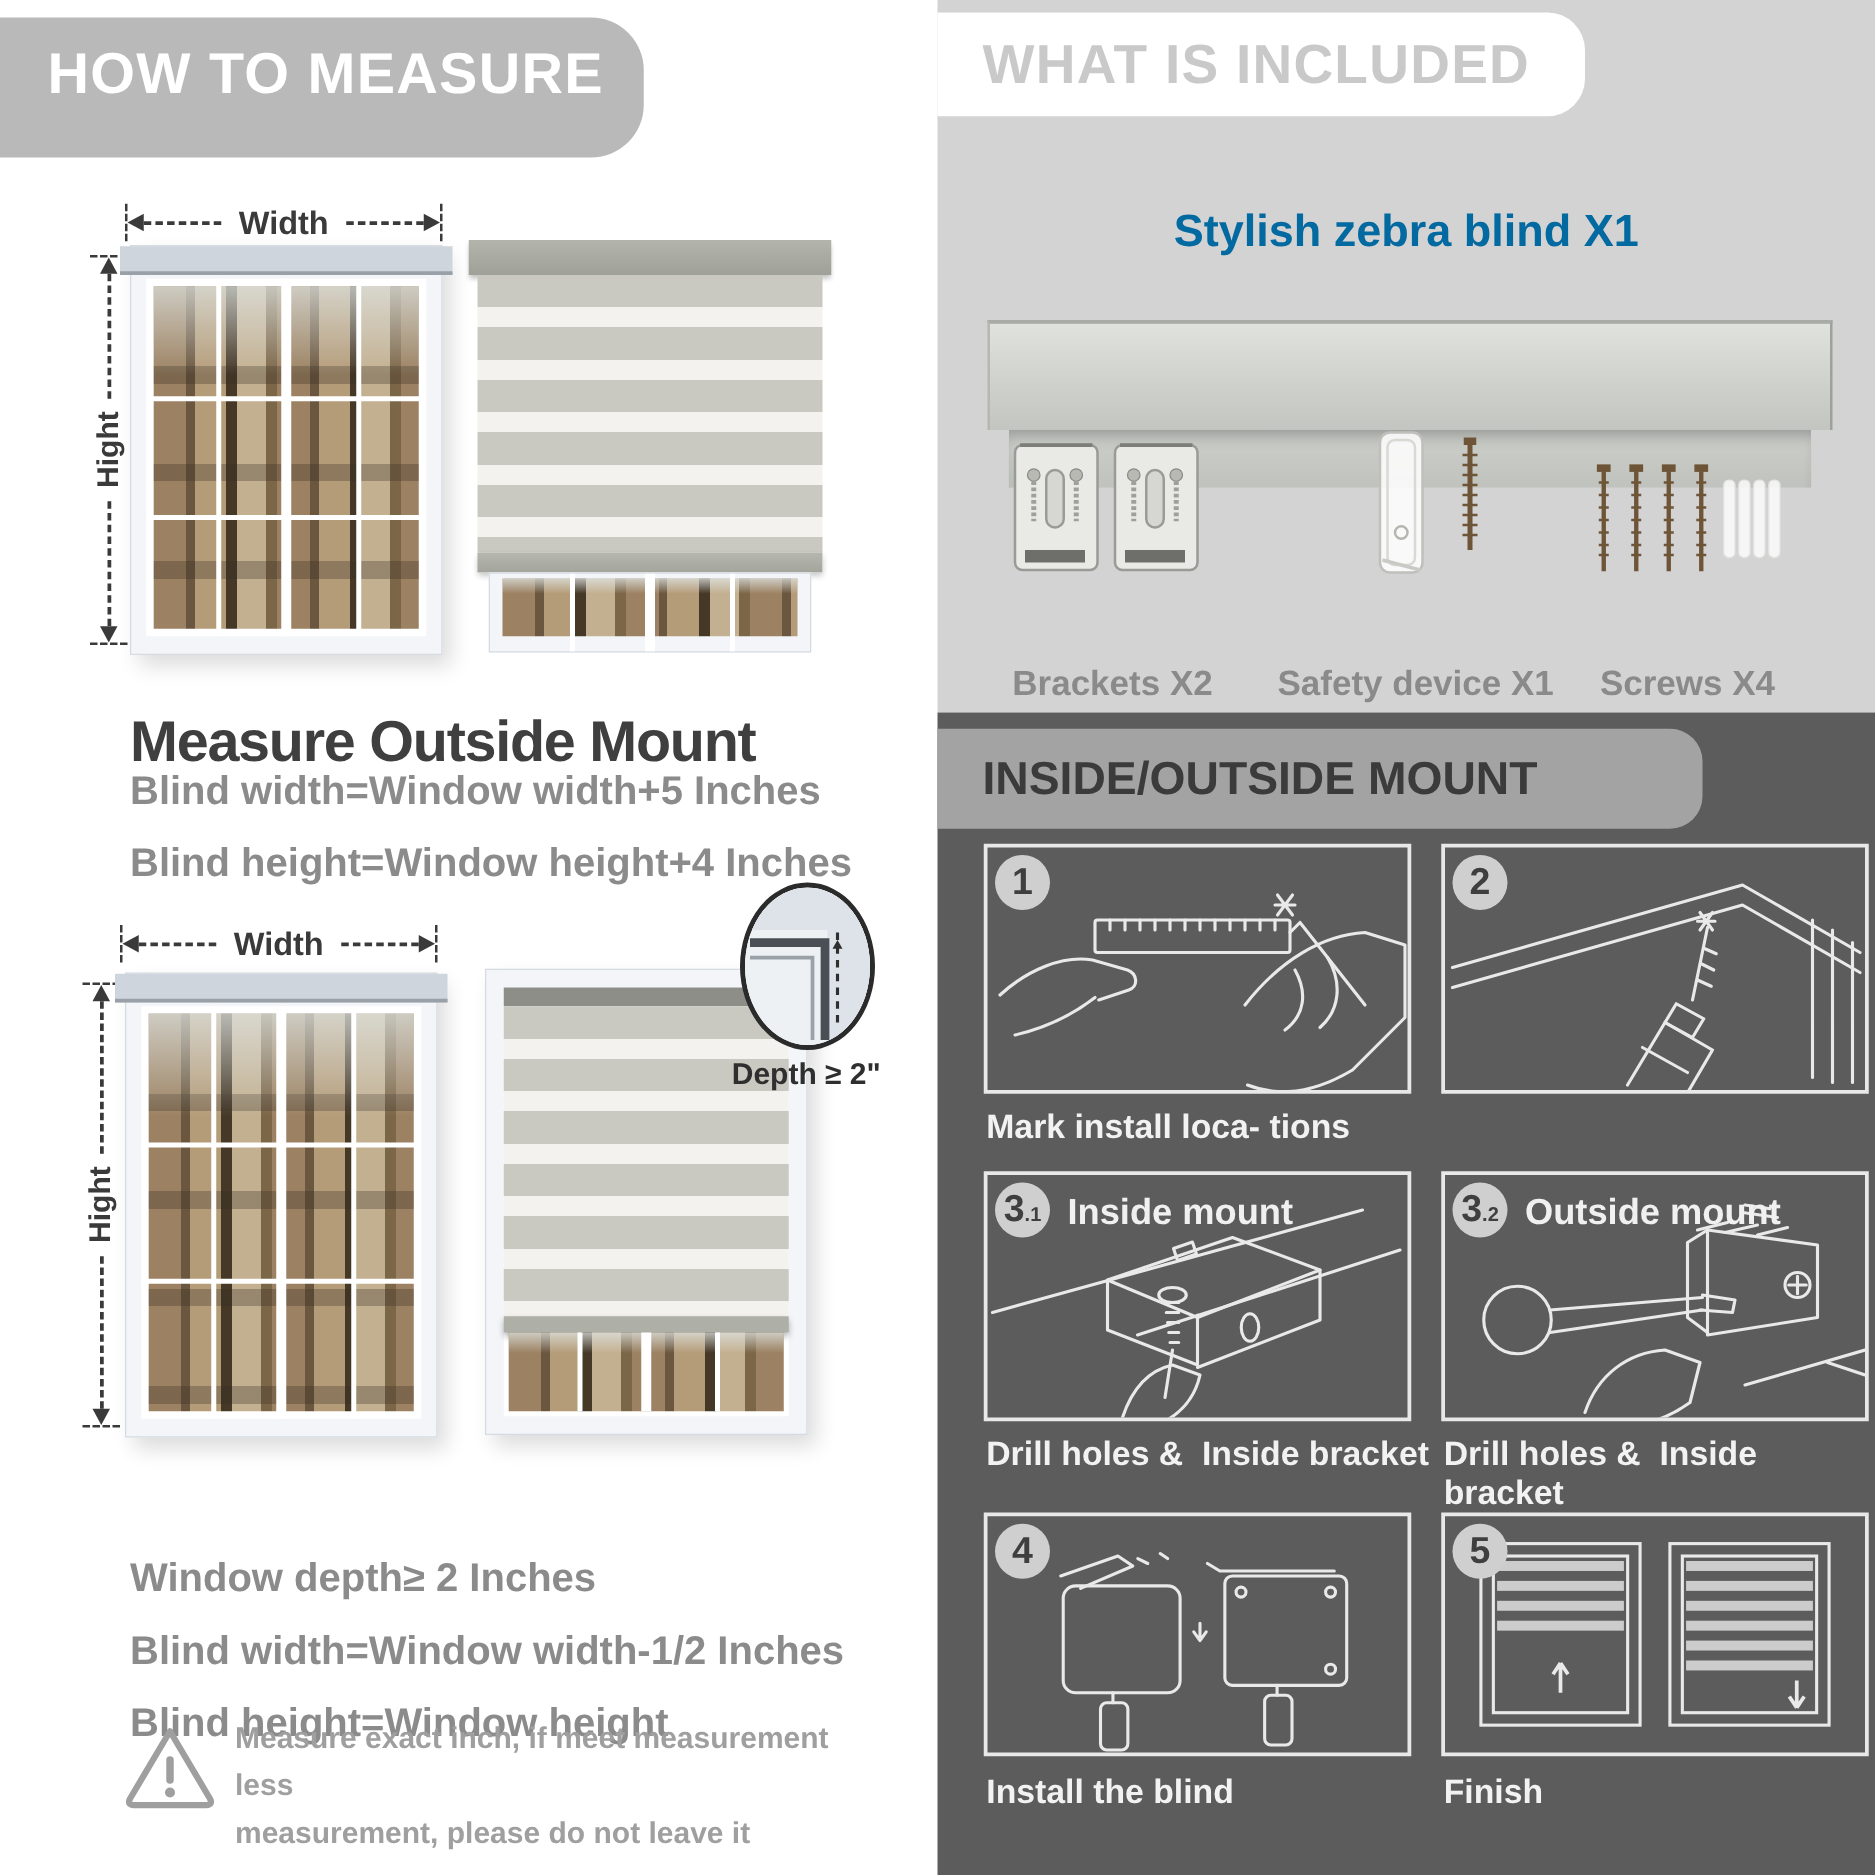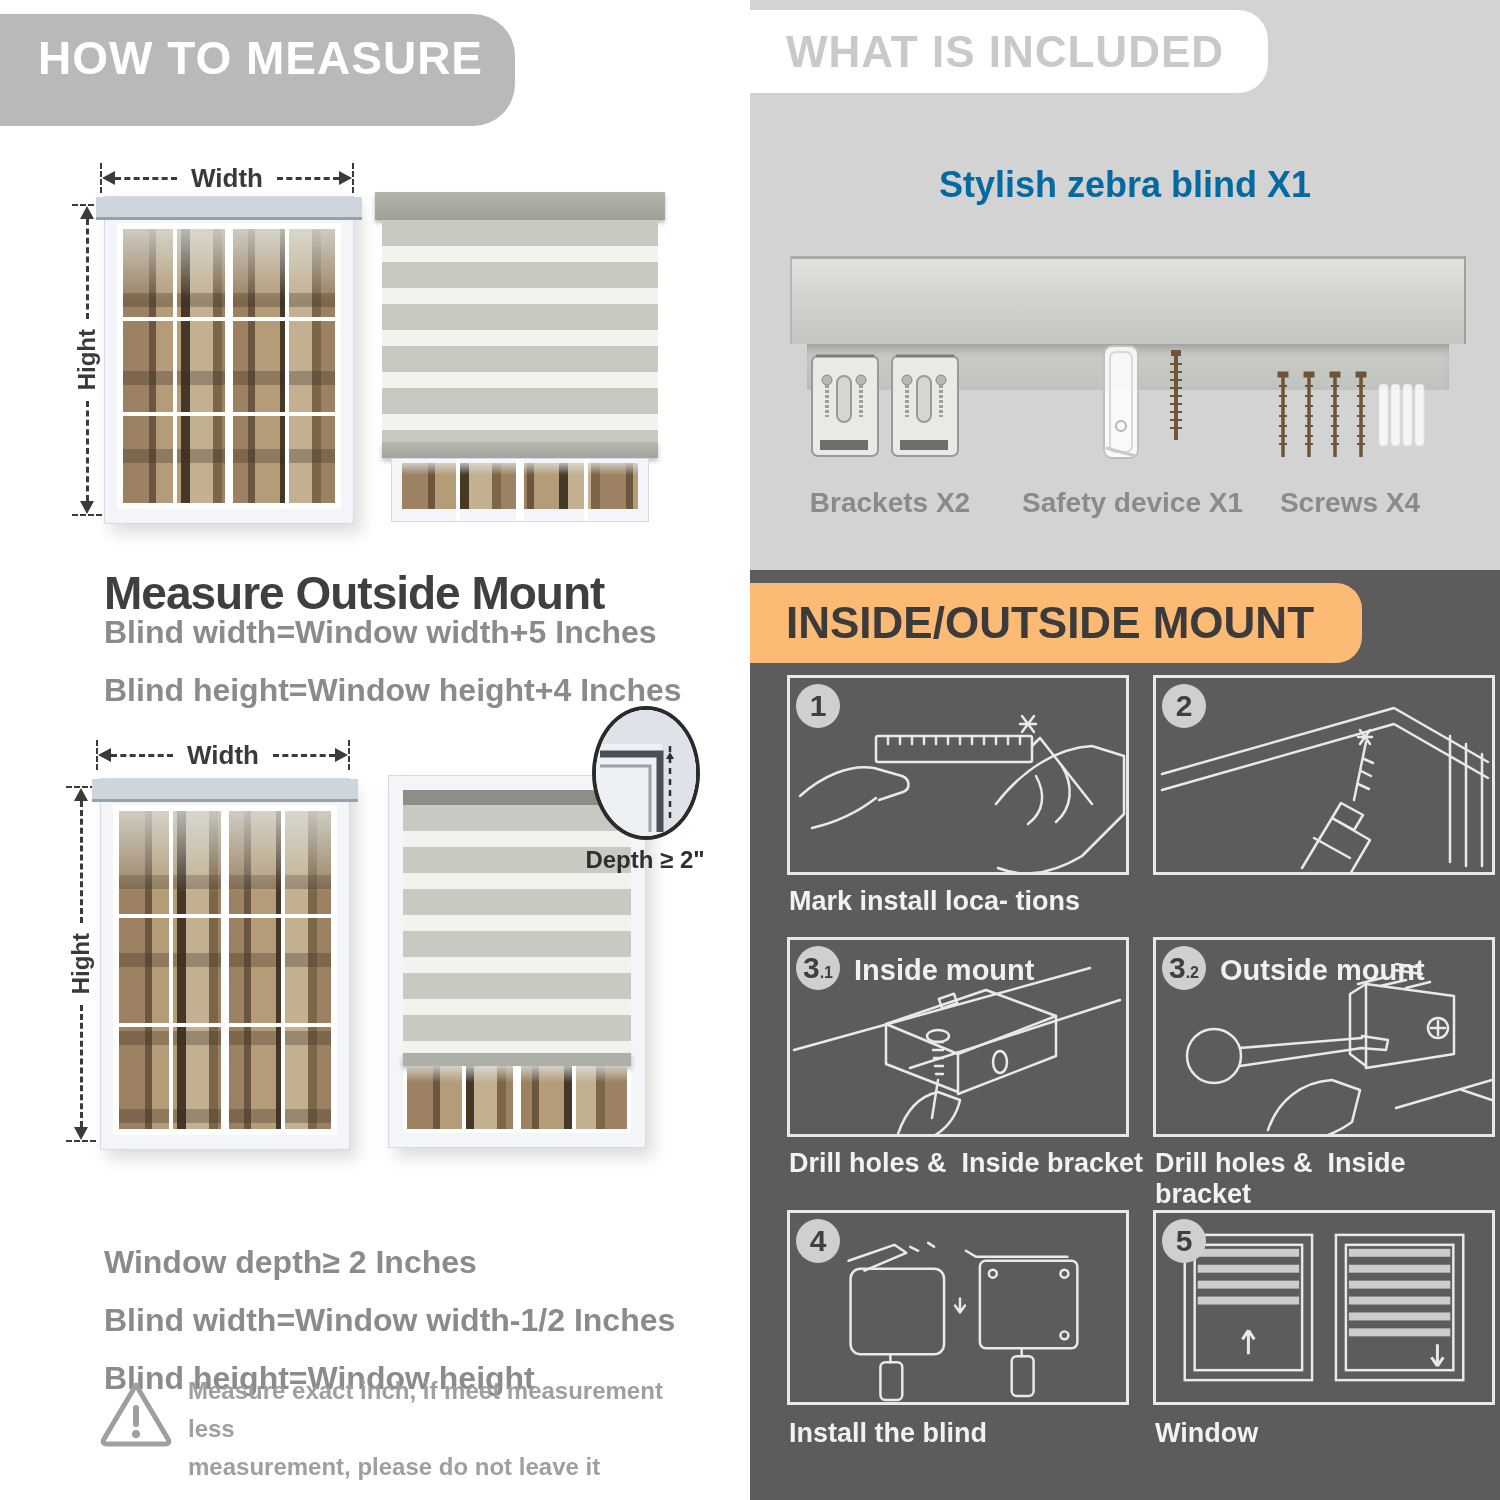--- a/index.html
+++ b/index.html
@@ -7,22 +7,22 @@
         font-family:"Liberation Sans",sans-serif;}
   .abs{position:absolute;}
 
   
   .hdr-left{left:0;top:14px;width:515px;height:112px;background:#b9b9b9;
             border-radius:0 42px 42px 0;color:#ffffff;font-weight:bold;font-size:46px;
             line-height:88px;padding-left:38px;box-sizing:border-box;letter-spacing:1px;}
   .hdr-included{left:0;top:10px;width:518px;height:83px;background:#ffffff;
             border-radius:0 30px 30px 0;color:#c9c9c9;font-weight:bold;font-size:44px;
             line-height:83px;padding-left:36px;box-sizing:border-box;letter-spacing:1px;}
-  .hdr-mount{left:0;top:13px;width:612px;height:80px;background:#fdba74;
-            border-radius:0 26px 26px 0;color:#3b3b3b;font-weight:bold;font-size:44px;
+  .hdr-mount{left:0;top:13px;width:612px;height:80px;background:#a3a3a3;
+            border-radius:0 26px 26px 0;color:#3b3b3b;font-weight:bold;font-size:37px;
             line-height:80px;padding-left:36px;box-sizing:border-box;}
 
   
   .dim-h{display:flex;align-items:center;height:30px;}
   .dim-h .tick{width:0;height:30px;border-left:2px dashed #3a3a3a;}
   .dim-h .dash{flex:1;height:0;border-top:3px dashed #3a3a3a;}
   .dim-h .ah-l{width:0;height:0;border-top:7px solid transparent;border-bottom:7px solid transparent;border-right:13px solid #3a3a3a;}
   .dim-h .ah-r{width:0;height:0;border-top:7px solid transparent;border-bottom:7px solid transparent;border-left:13px solid #3a3a3a;}
   .dim-h .lbl{font-size:26px;font-weight:bold;color:#3a3a3a;padding:0 14px;white-space:nowrap;}
   .dim-v{display:flex;flex-direction:column;align-items:center;width:30px;}
@@ -72,21 +72,21 @@
 
   
   .sec-included{left:750px;top:0;width:750px;height:570px;background:#d3d3d3;}
   .sec-mount{left:750px;top:570px;width:750px;height:930px;background:#5c5c5c;}
   .blind-title{top:164px;left:0;width:100%;text-align:center;font-size:36px;font-weight:bold;color:#0369a1;}
   .rail1{left:40px;top:256px;width:676px;height:88px;
          background:linear-gradient(180deg,#e0e2de 0%,#d2d4d0 45%,#c3c5c1 100%);
          border-top:3px solid #a9aba7;border-left:2px solid #b5b7b3;border-right:2px solid #9fa19d;box-sizing:border-box;}
   .rail2{left:57px;top:344px;width:642px;height:46px;
          background:linear-gradient(180deg,#cdcfcb,#c0c2be);box-shadow:inset 0 10px 12px -6px rgba(0,0,0,.28);}
-  .item-lbl{font-size:28px;font-weight:bold;color:#8a8a8a;text-align:center;white-space:nowrap;}
+  .item-lbl{font-size:28px;font-weight:bold;color:#8a8a8a;text-align:center;white-space:nowrap;margin-top:44px;}
 
   
   .panel{position:absolute;width:342px;height:200px;border:3px solid #e8e8e8;box-sizing:border-box;background:#5c5c5c;}
   .badge{position:absolute;left:6px;top:6px;width:44px;height:44px;border-radius:50%;background:#cfcfcf;
          color:#3f3f3f;font-weight:bold;display:flex;align-items:center;justify-content:center;font-size:30px;}
   .badge .sub{font-size:16px;margin-top:10px;}
   .p-title{position:absolute;left:64px;top:14px;color:#f0f0f0;font-size:29px;font-weight:bold;text-align:right;}
   .caption{position:absolute;color:#f2f2f2;font-size:27px;font-weight:bold;white-space:pre-wrap;}
   .lineart{position:absolute;left:0;top:0;width:100%;height:100%;}
 </style>
@@ -433,16 +433,16 @@
           <rect x="193" y="100" width="102" height="8"></rect>
             <rect x="193" y="116" width="102" height="8"></rect>
         </g>
         <path d="M282 132 v22 M282 154 l-6-9 M282 154 l6-9" stroke="#e9e9e9" stroke-width="3" fill="none"></path>
       </svg>
       <div class="badge">
           <span>5</span>
           <span class="sub"></span>
         </div>
     </div>
-    <div class="caption" style="left:405px;top:848px;">Window</div>
+    <div class="caption" style="left:405px;top:848px;">Finish</div>
   </div>
 
 </div>
 
 </body></html>

